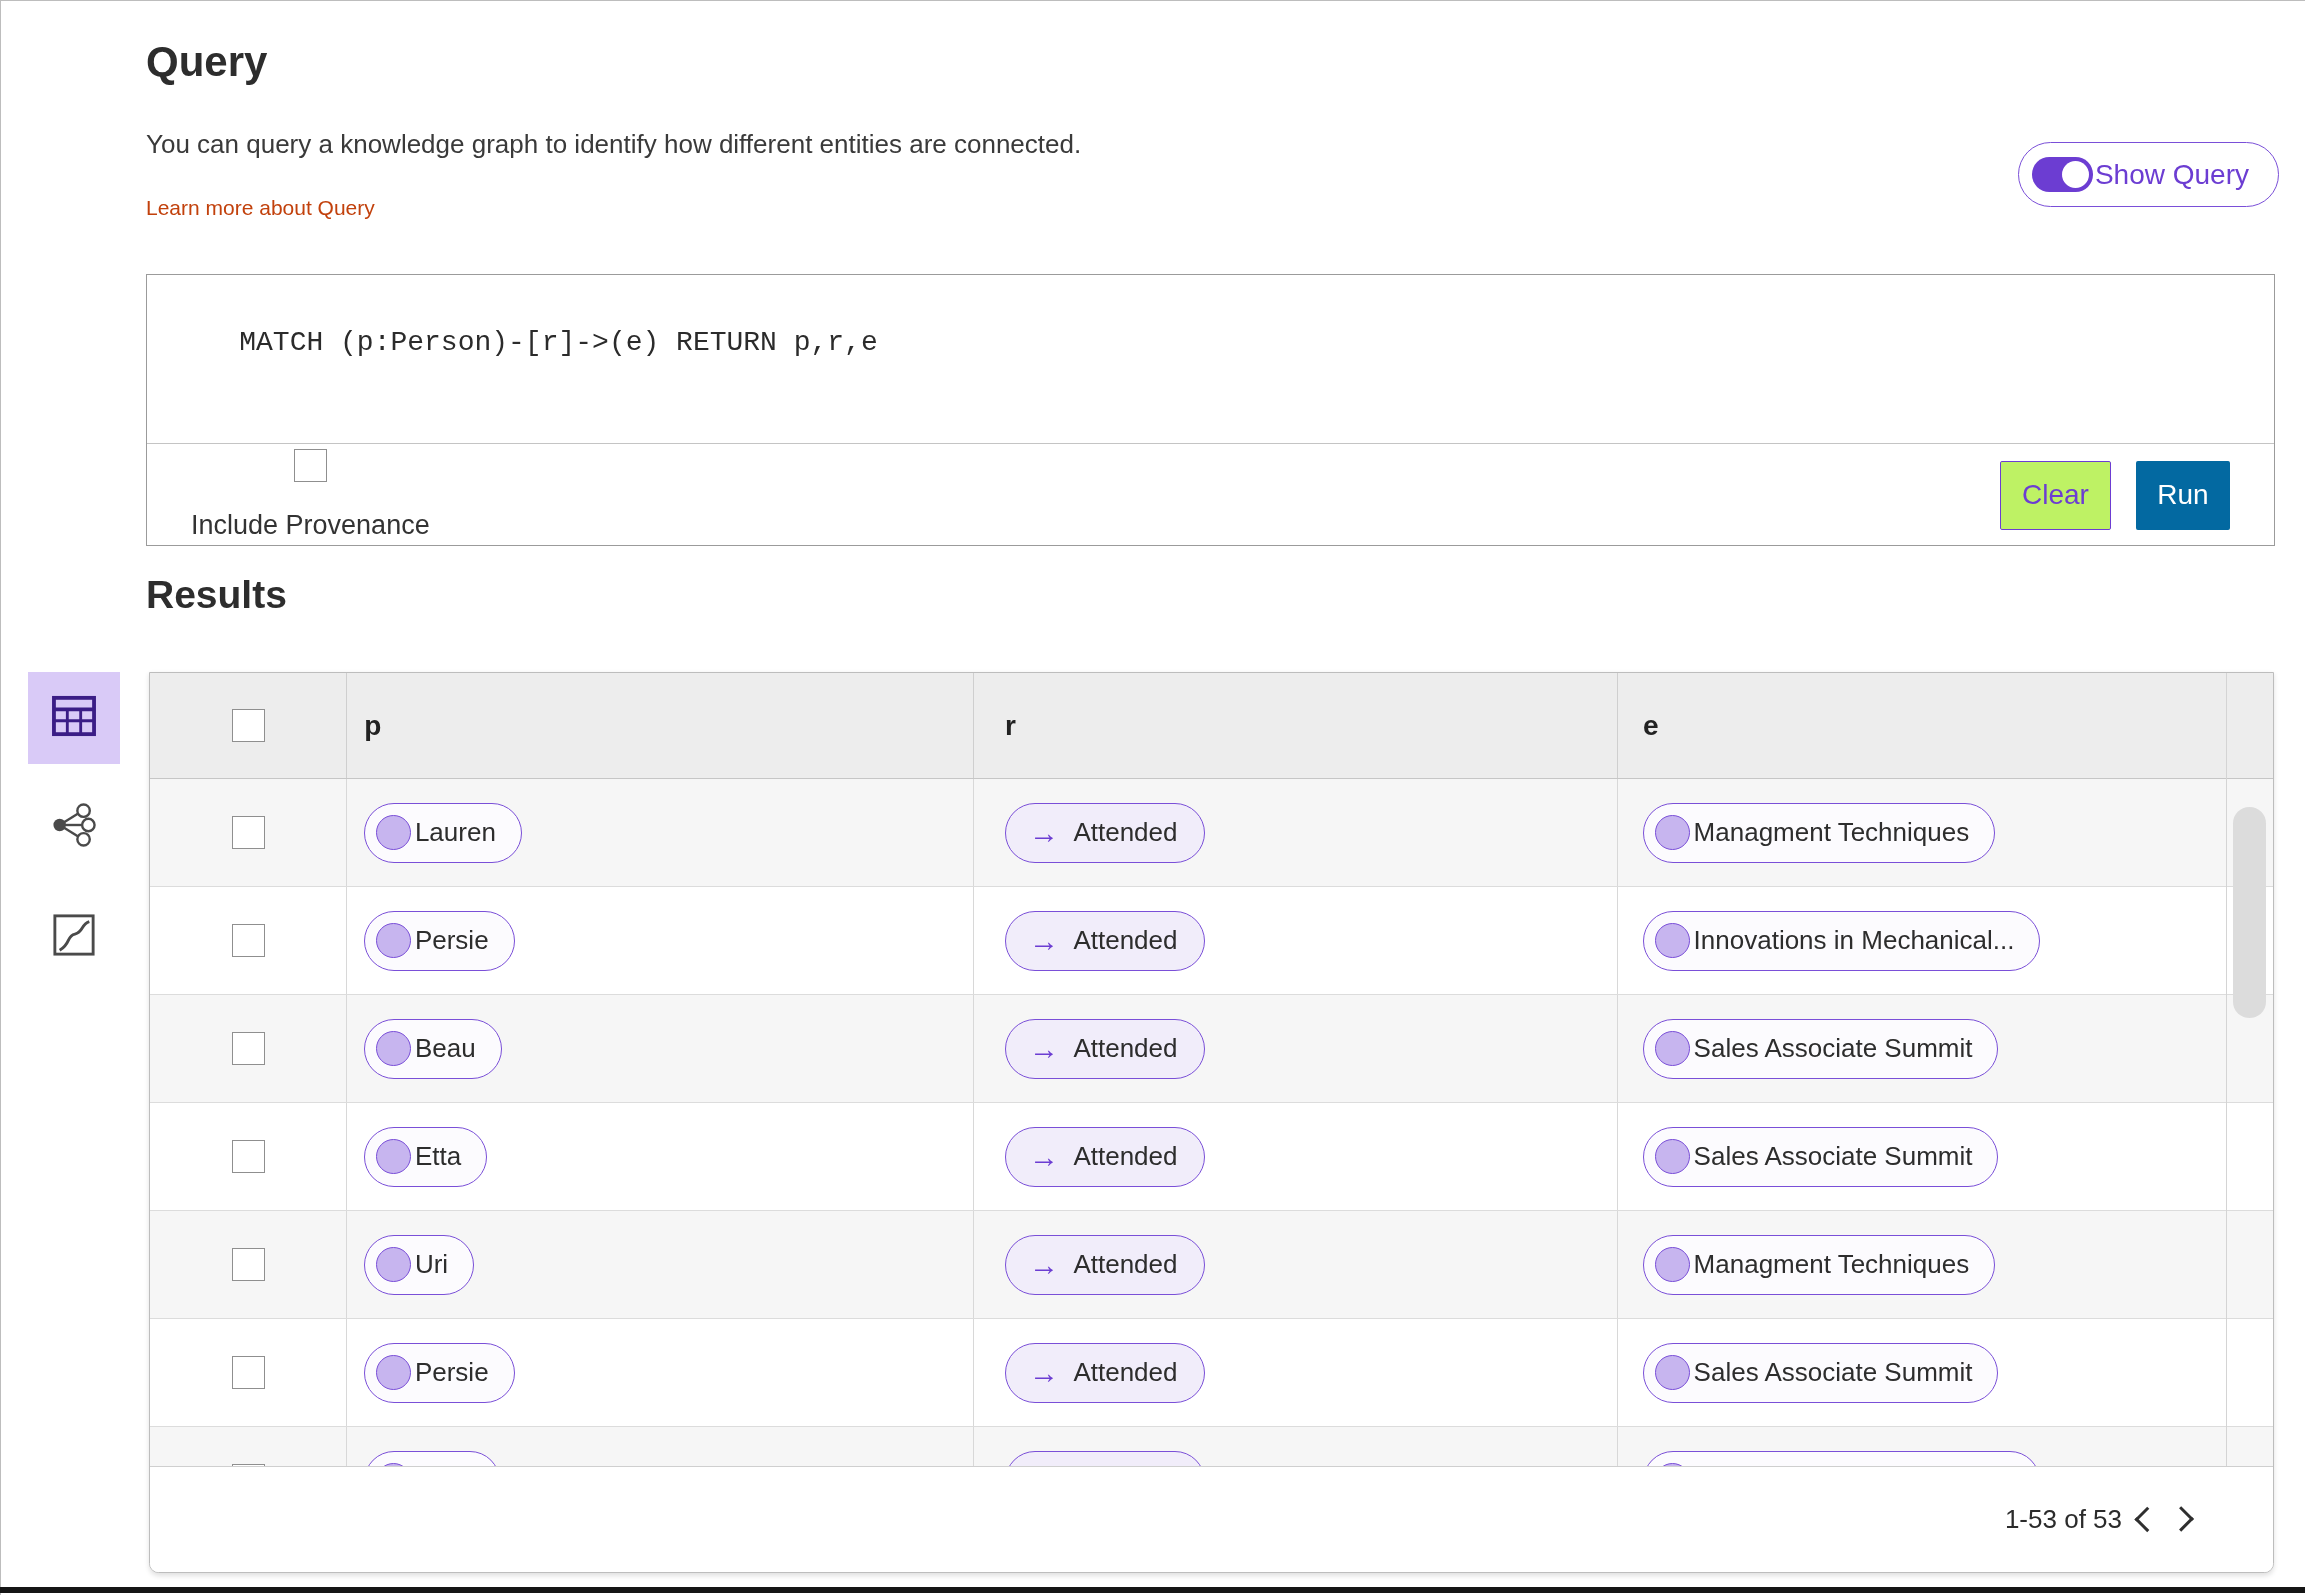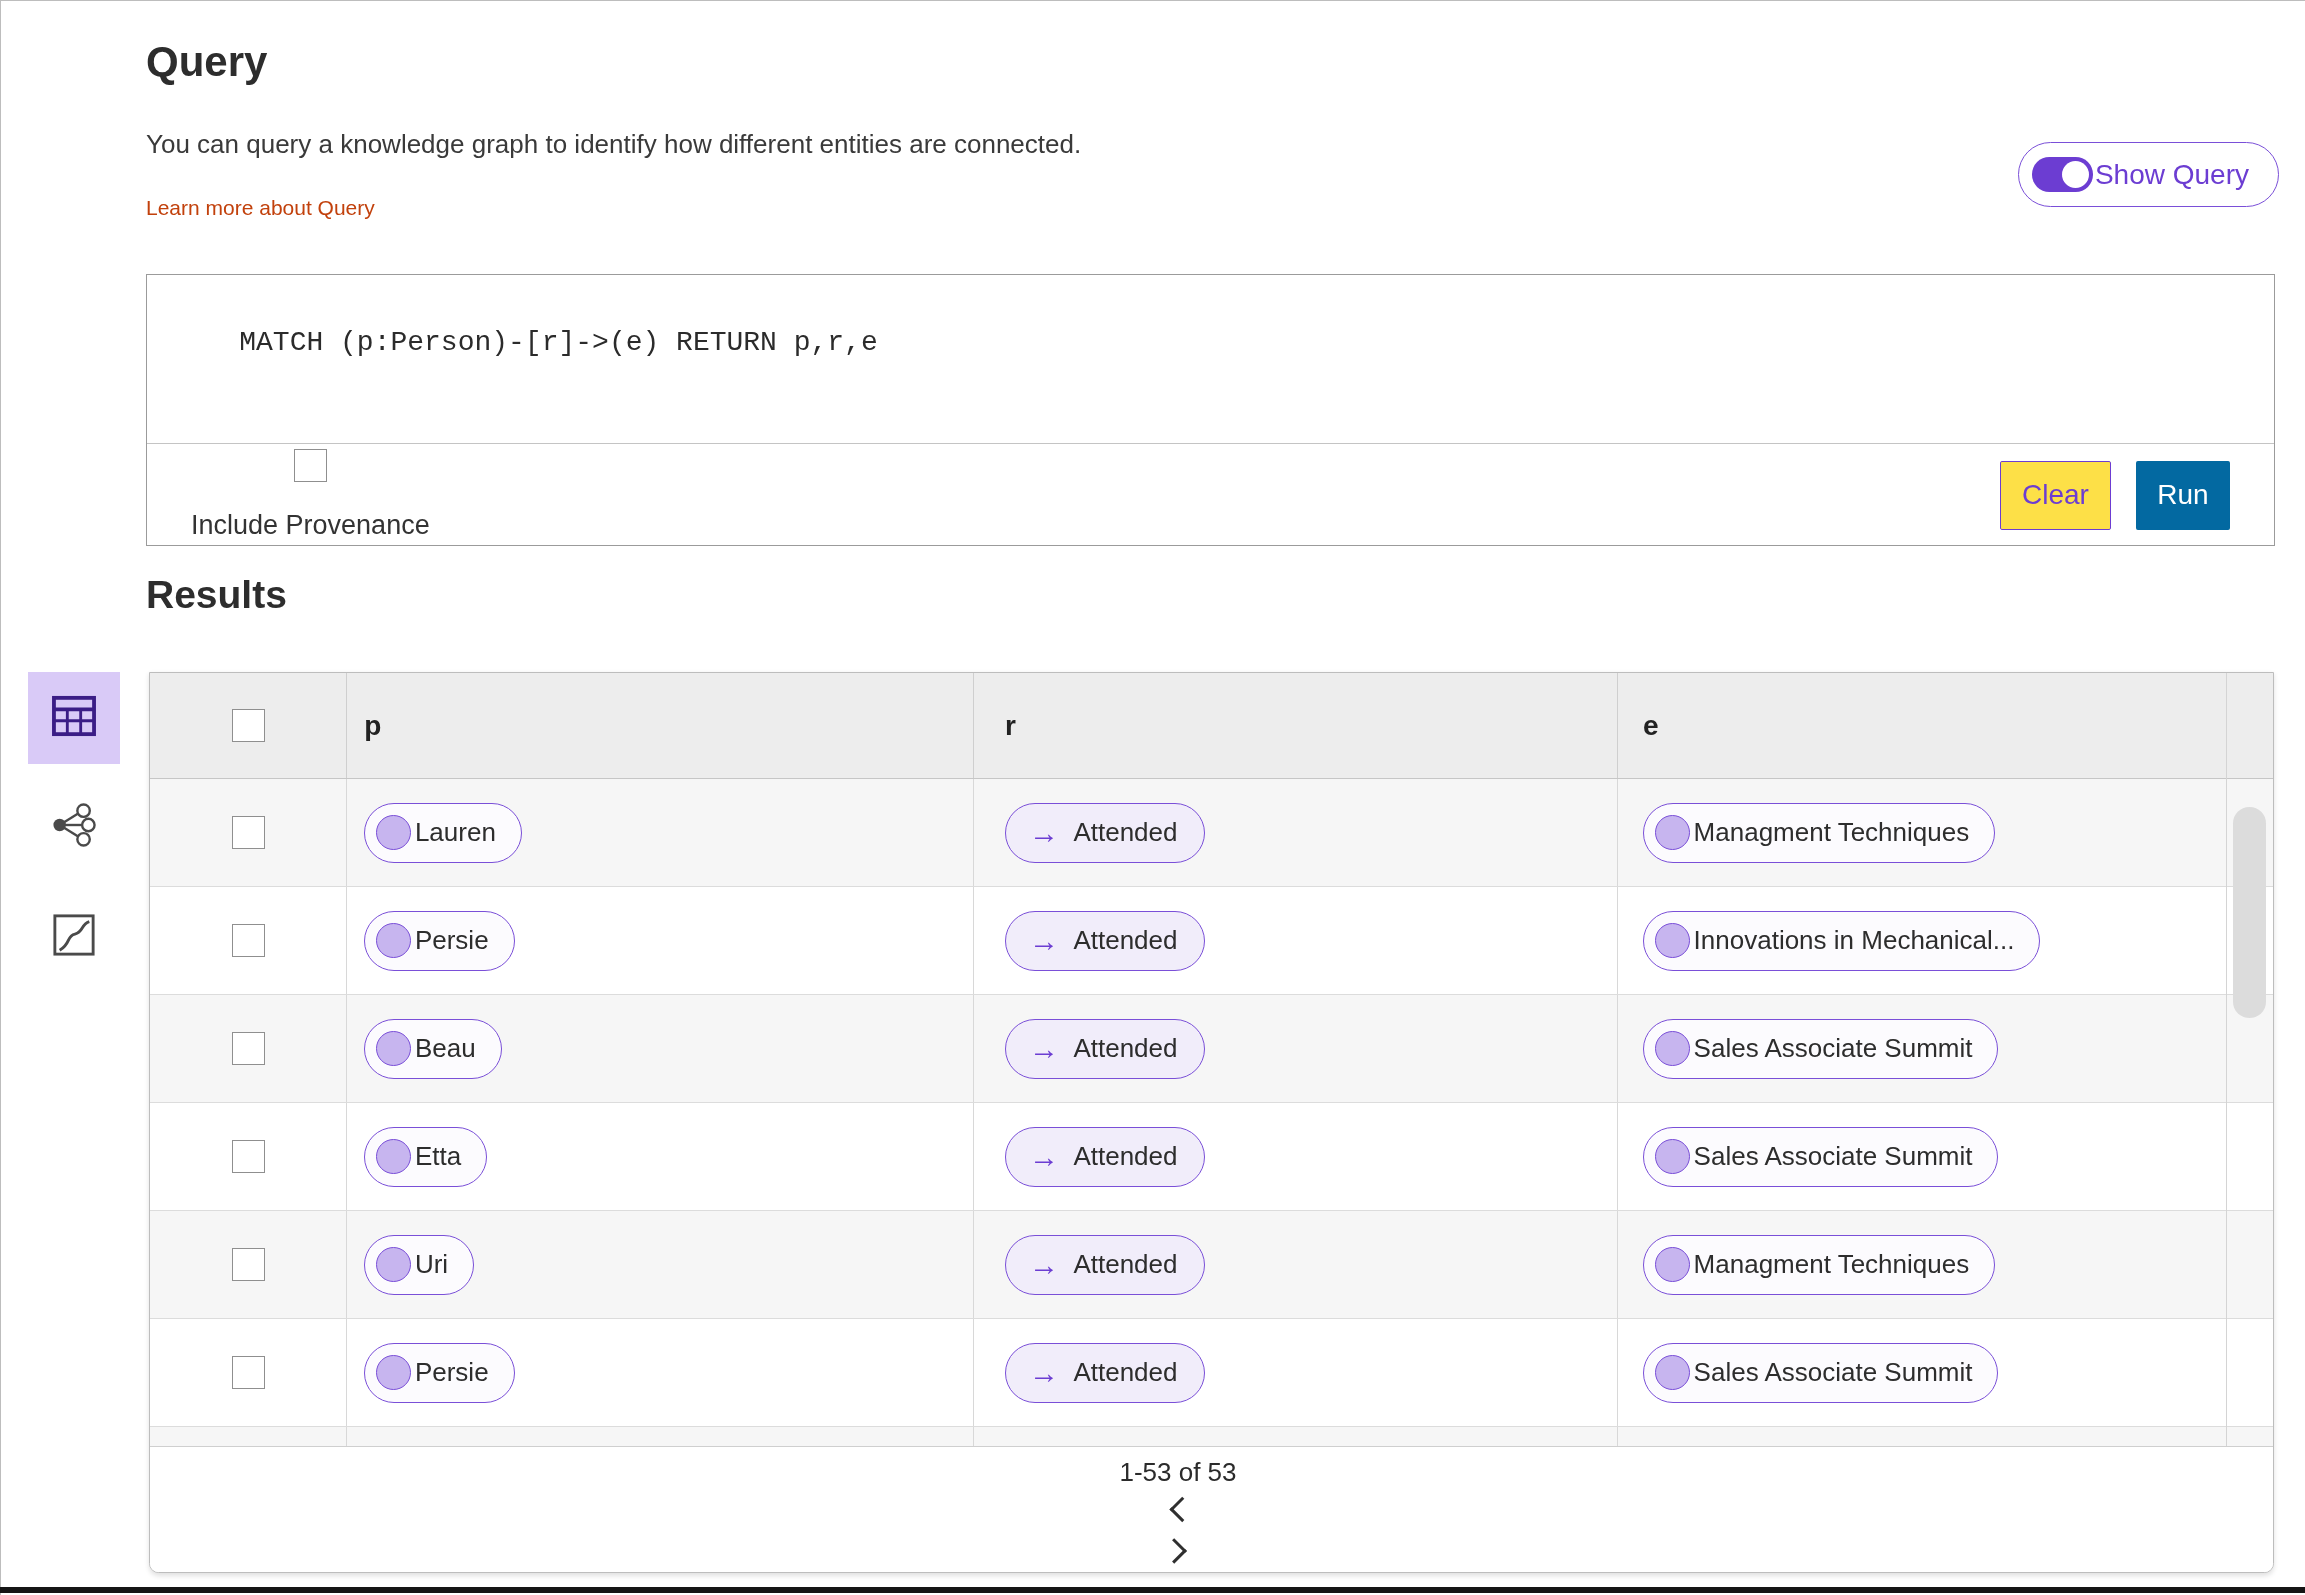--- a/index.html
+++ b/index.html
@@ -41,21 +41,21 @@
   .query-footer{
     position:absolute;left:0;right:0;bottom:0;height:100px;
     display:flex;align-items:center;justify-content:space-between;
     padding:0 44px;box-sizing:border-box;
   }
   .prov-wrap{display:flex;align-items:center;gap:28px;cursor:pointer;flex-direction:column;}
   .checkbox{width:33px;height:33px;border:1.9px solid #8f8f8f;background:#fff;box-sizing:border-box;flex:0 0 auto;}
   .prov-label{font-size:27px;color:#333;}
   .btn-row{display:flex;align-items:center;gap:25px;}
   .btn{font-family:"Liberation Sans", sans-serif;font-size:28px;cursor:pointer;border-radius:1.9px;}
-  .btn-clear{width:111px;height:69px;background:#fde047;border:1.9px solid #6c3dd2;color:#6c3dd2;}
+  .btn-clear{width:111px;height:69px;background:#bef264;border:1.9px solid #6c3dd2;color:#6c3dd2;}
   .btn-run{width:94px;height:69px;background:#0369a1;border:none;color:#fff;}
 
   
   .results-title{position:absolute;left:146px;top:573px;font-size:39px;font-weight:700;color:#2d2d2d;margin:0;}
 
   .view-rail{position:absolute;left:28px;top:672px;width:92px;}
   .view-btn{width:92px;height:92px;display:flex;align-items:center;justify-content:center;cursor:pointer;}
   .view-btn.selected{background:#d9caf7;}
   .view-btn + .view-btn{margin-top:17.3px;}
 
@@ -85,23 +85,23 @@
   .arrow-glyph::before{content:"\2192";}
   .pill-label{font-size:26px;color:#2d2d2d;white-space:nowrap;}
 
   .v-scrollbar{
     position:absolute;top:0;right:0;bottom:106px;width:46px;
     border-left:1px solid #d4d4d4;z-index:5;
   }
   .v-thumb{position:absolute;top:134px;left:5.8px;width:33px;height:211px;border-radius:16.3px;background:#dcdcdc;cursor:grab;}
 
   .tfoot{
-    position:absolute;left:0;right:0;bottom:0;height:126px;background:#fff;
+    position:absolute;left:0;right:0;bottom:0;height:106px;background:#fff;
     border-top:1px solid #cfcfcf;display:flex;align-items:center;justify-content:flex-end;
-    padding-right:67px;box-sizing:border-box;z-index:6;flex-direction:column;
+    padding-right:67px;box-sizing:border-box;z-index:6;
   }
   .range-label{font-size:26px;color:#2b2b2b;}
   .chev-btn{width:42px;height:42px;display:flex;align-items:center;justify-content:center;cursor:pointer;}
   .chevron{display:inline-block;width:15.4px;height:15.4px;border-top:3.8px solid #2f2f2f;border-right:3.8px solid #2f2f2f;}
   .chev-left .chevron{transform:rotate(-135deg);margin-left:7.7px;}
   .chev-right .chevron{transform:rotate(45deg);margin-right:7.7px;}
 </style>
 </head>
 <body>
 

